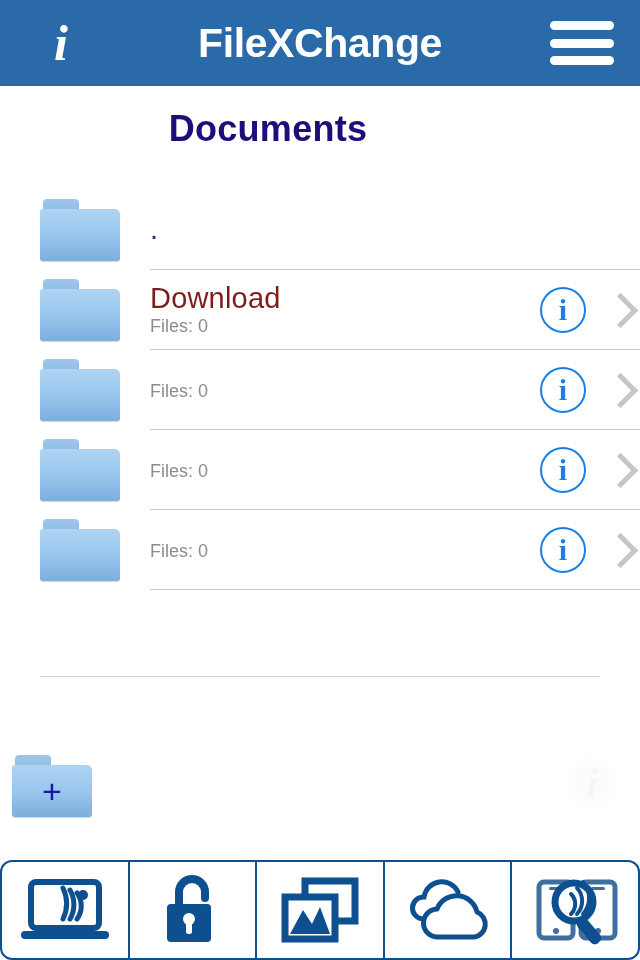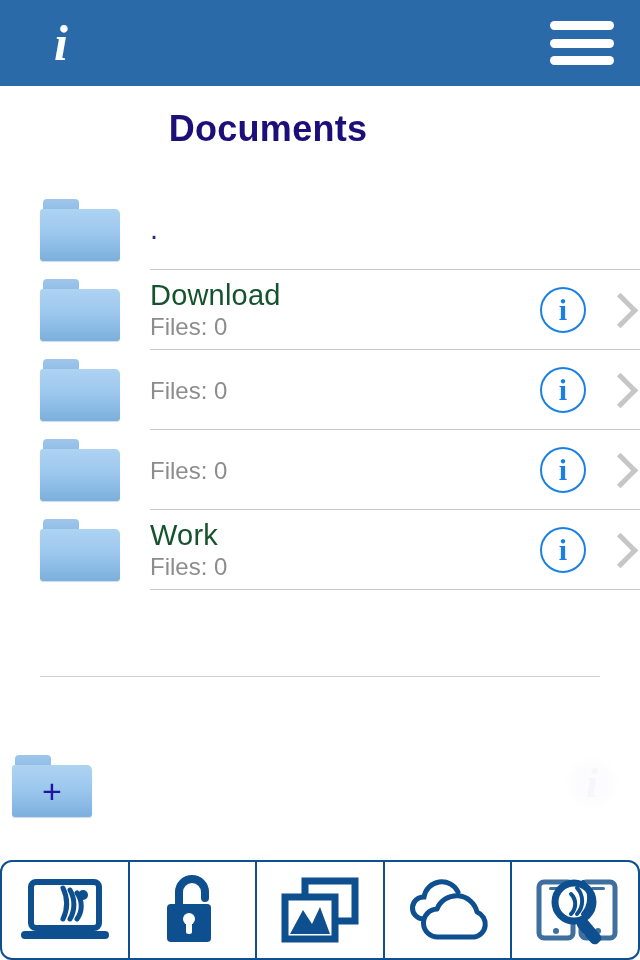--- a/index.html
+++ b/index.html
@@ -143,30 +143,30 @@
     margin-left: 30px;
     padding-right: 10px;
     display: flex;
     flex-direction: column;
     justify-content: center;
     border-bottom: 1px solid #c9c9c9;
     box-sizing: border-box;
   }
   .row-name {
     font-size: 29px;
-    color: #14532d;
+    color: #7f1d1d;
     line-height: 1.05;
     letter-spacing: 0.2px;
   }
   .row-name.dot {
     font-size: 29px;
     color: #24307e;
   }
   .row-sub {
-    font-size: 24px;
+    font-size: 18px;
     color: #8c8c8c;
     margin-top: 3px;
     line-height: 1.05;
   }
 
   .row-actions {
     position: absolute;
     right: 8px;
     top: 0;
     height: 80px;
@@ -267,20 +267,21 @@
     box-sizing: border-box;
   }
   .tb-btn:last-child { border-right: none; }
   .tb-btn svg { display: block; }
 </style>
 </head>
 <body>
 
 <div class="header">
   <div class="header-info-icon">i</div>
+  <div class="header-title">FileXChange</div>
   <div class="hamburger">
     <span></span>
     <span></span>
     <span></span>
   </div>
 </div>
 
 <div class="page-title">Documents</div>
 
 <div class="file-list">
@@ -337,21 +338,20 @@
       </div>
     </div>
   </div>
 
   <div class="file-row">
     <div class="folder-icon">
       <div class="tab"></div>
       <div class="body"></div>
     </div>
     <div class="row-main">
-      <div class="row-name">Work</div>
       <div class="row-sub">Files: 0</div>
       <div class="row-actions">
         <div class="info-circle">i</div>
         <div class="chevron"></div>
       </div>
     </div>
   </div>
 
 </div>
 

